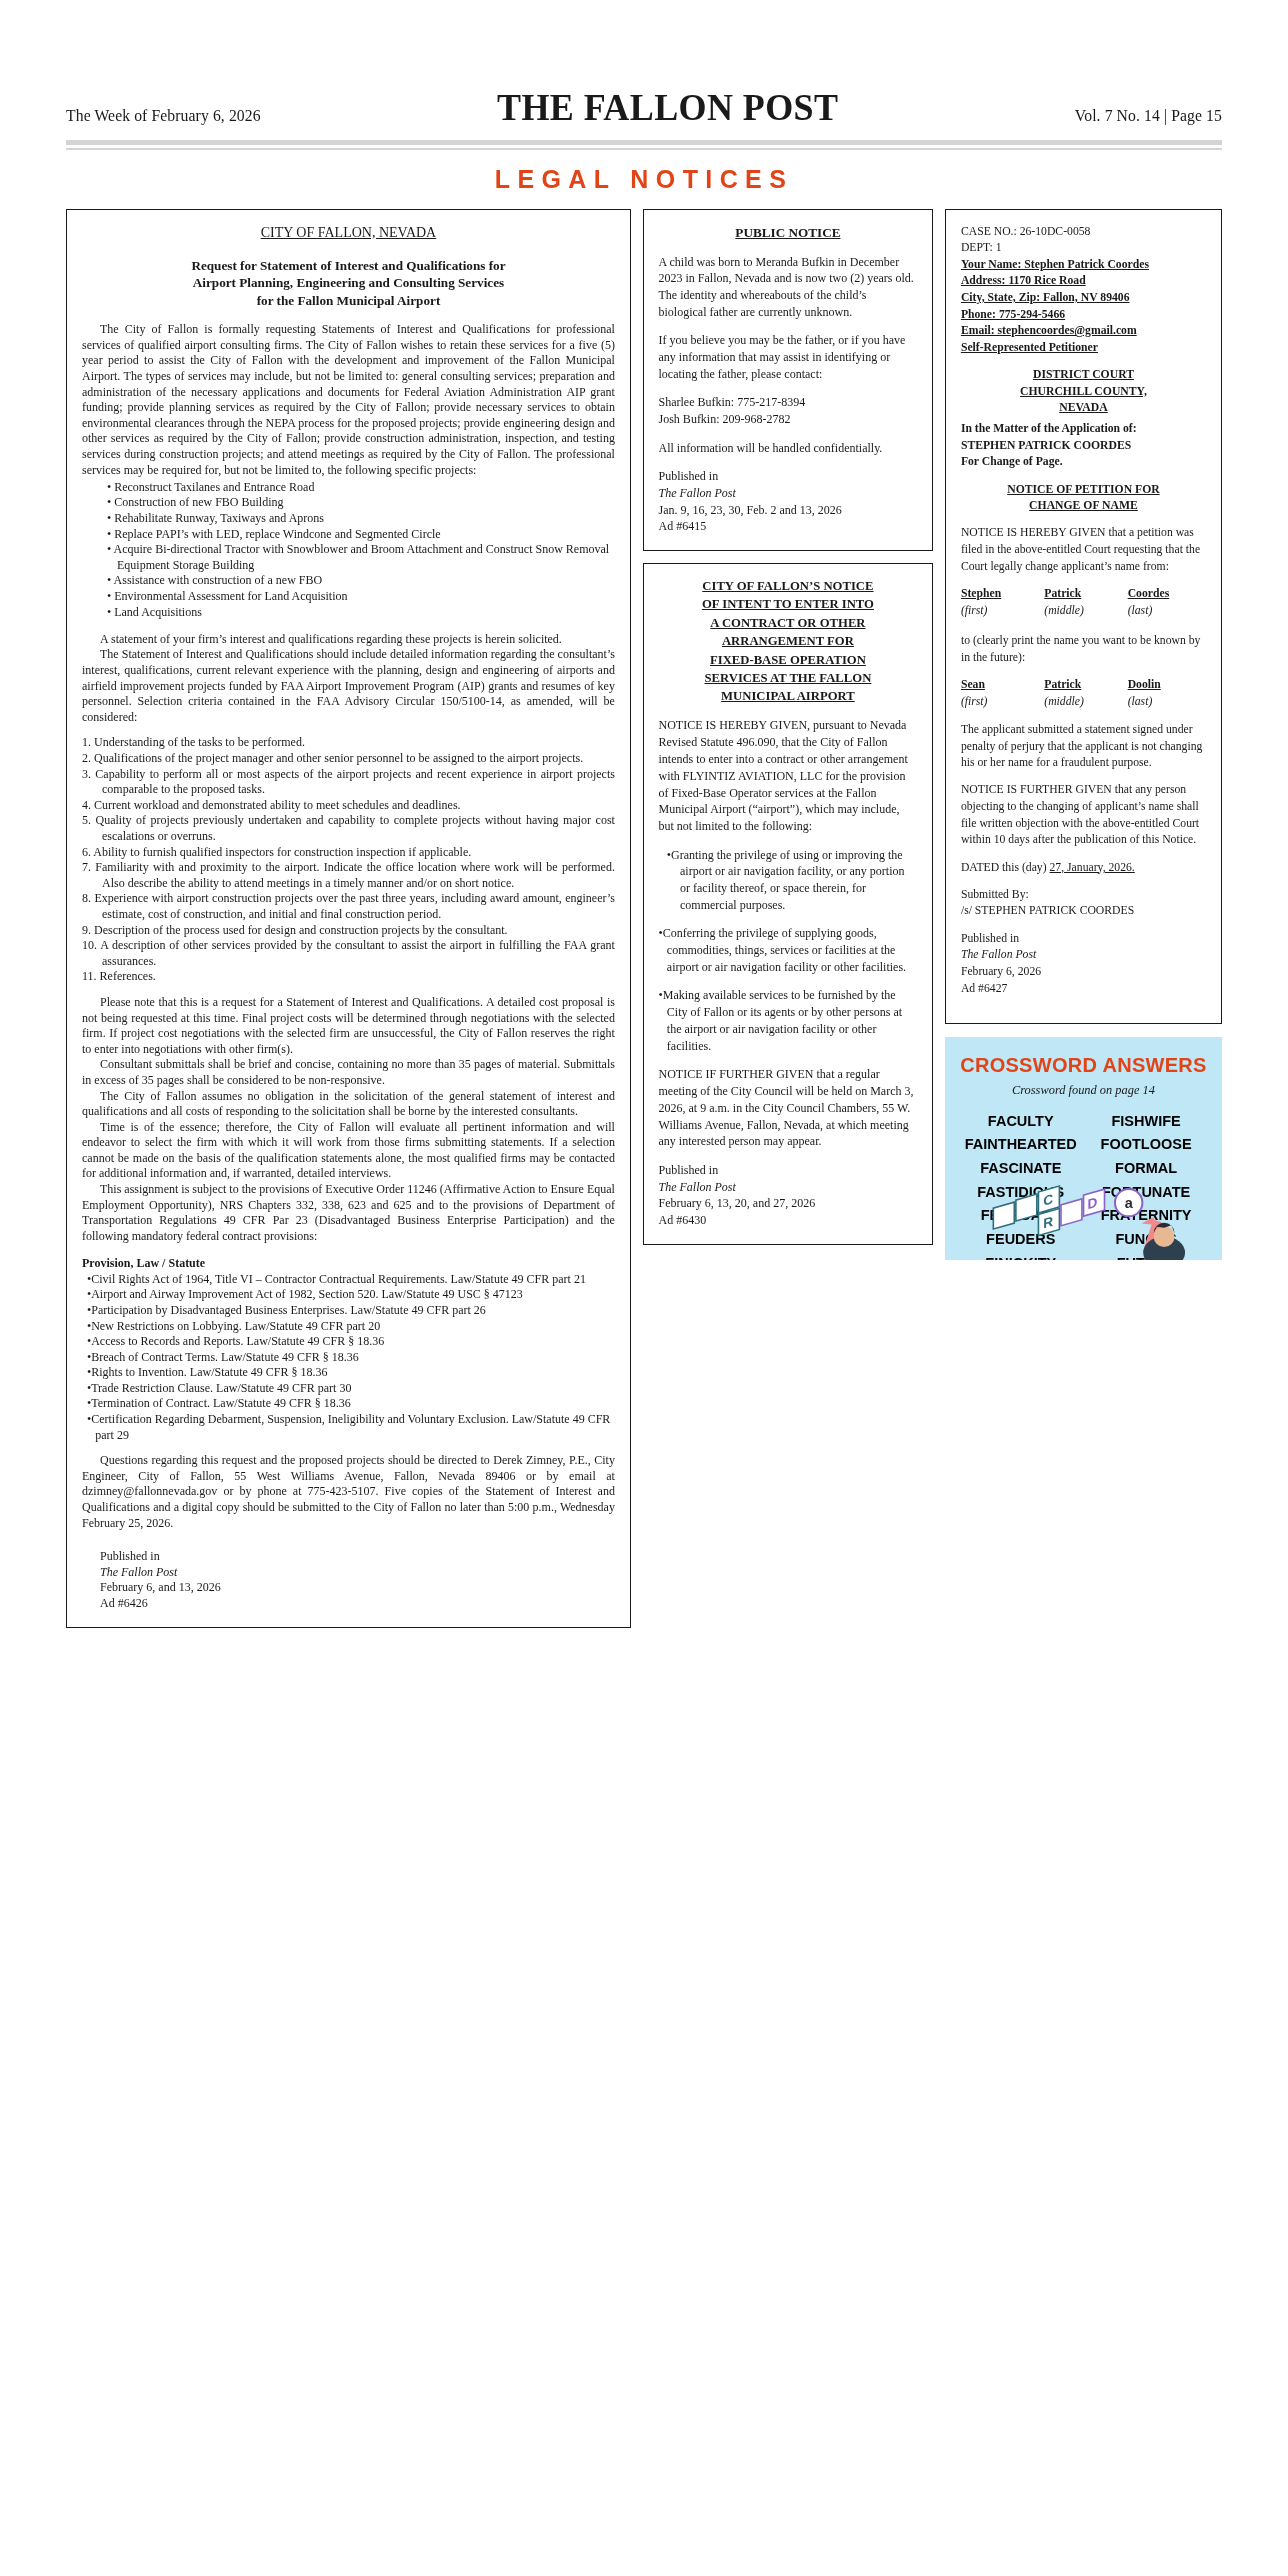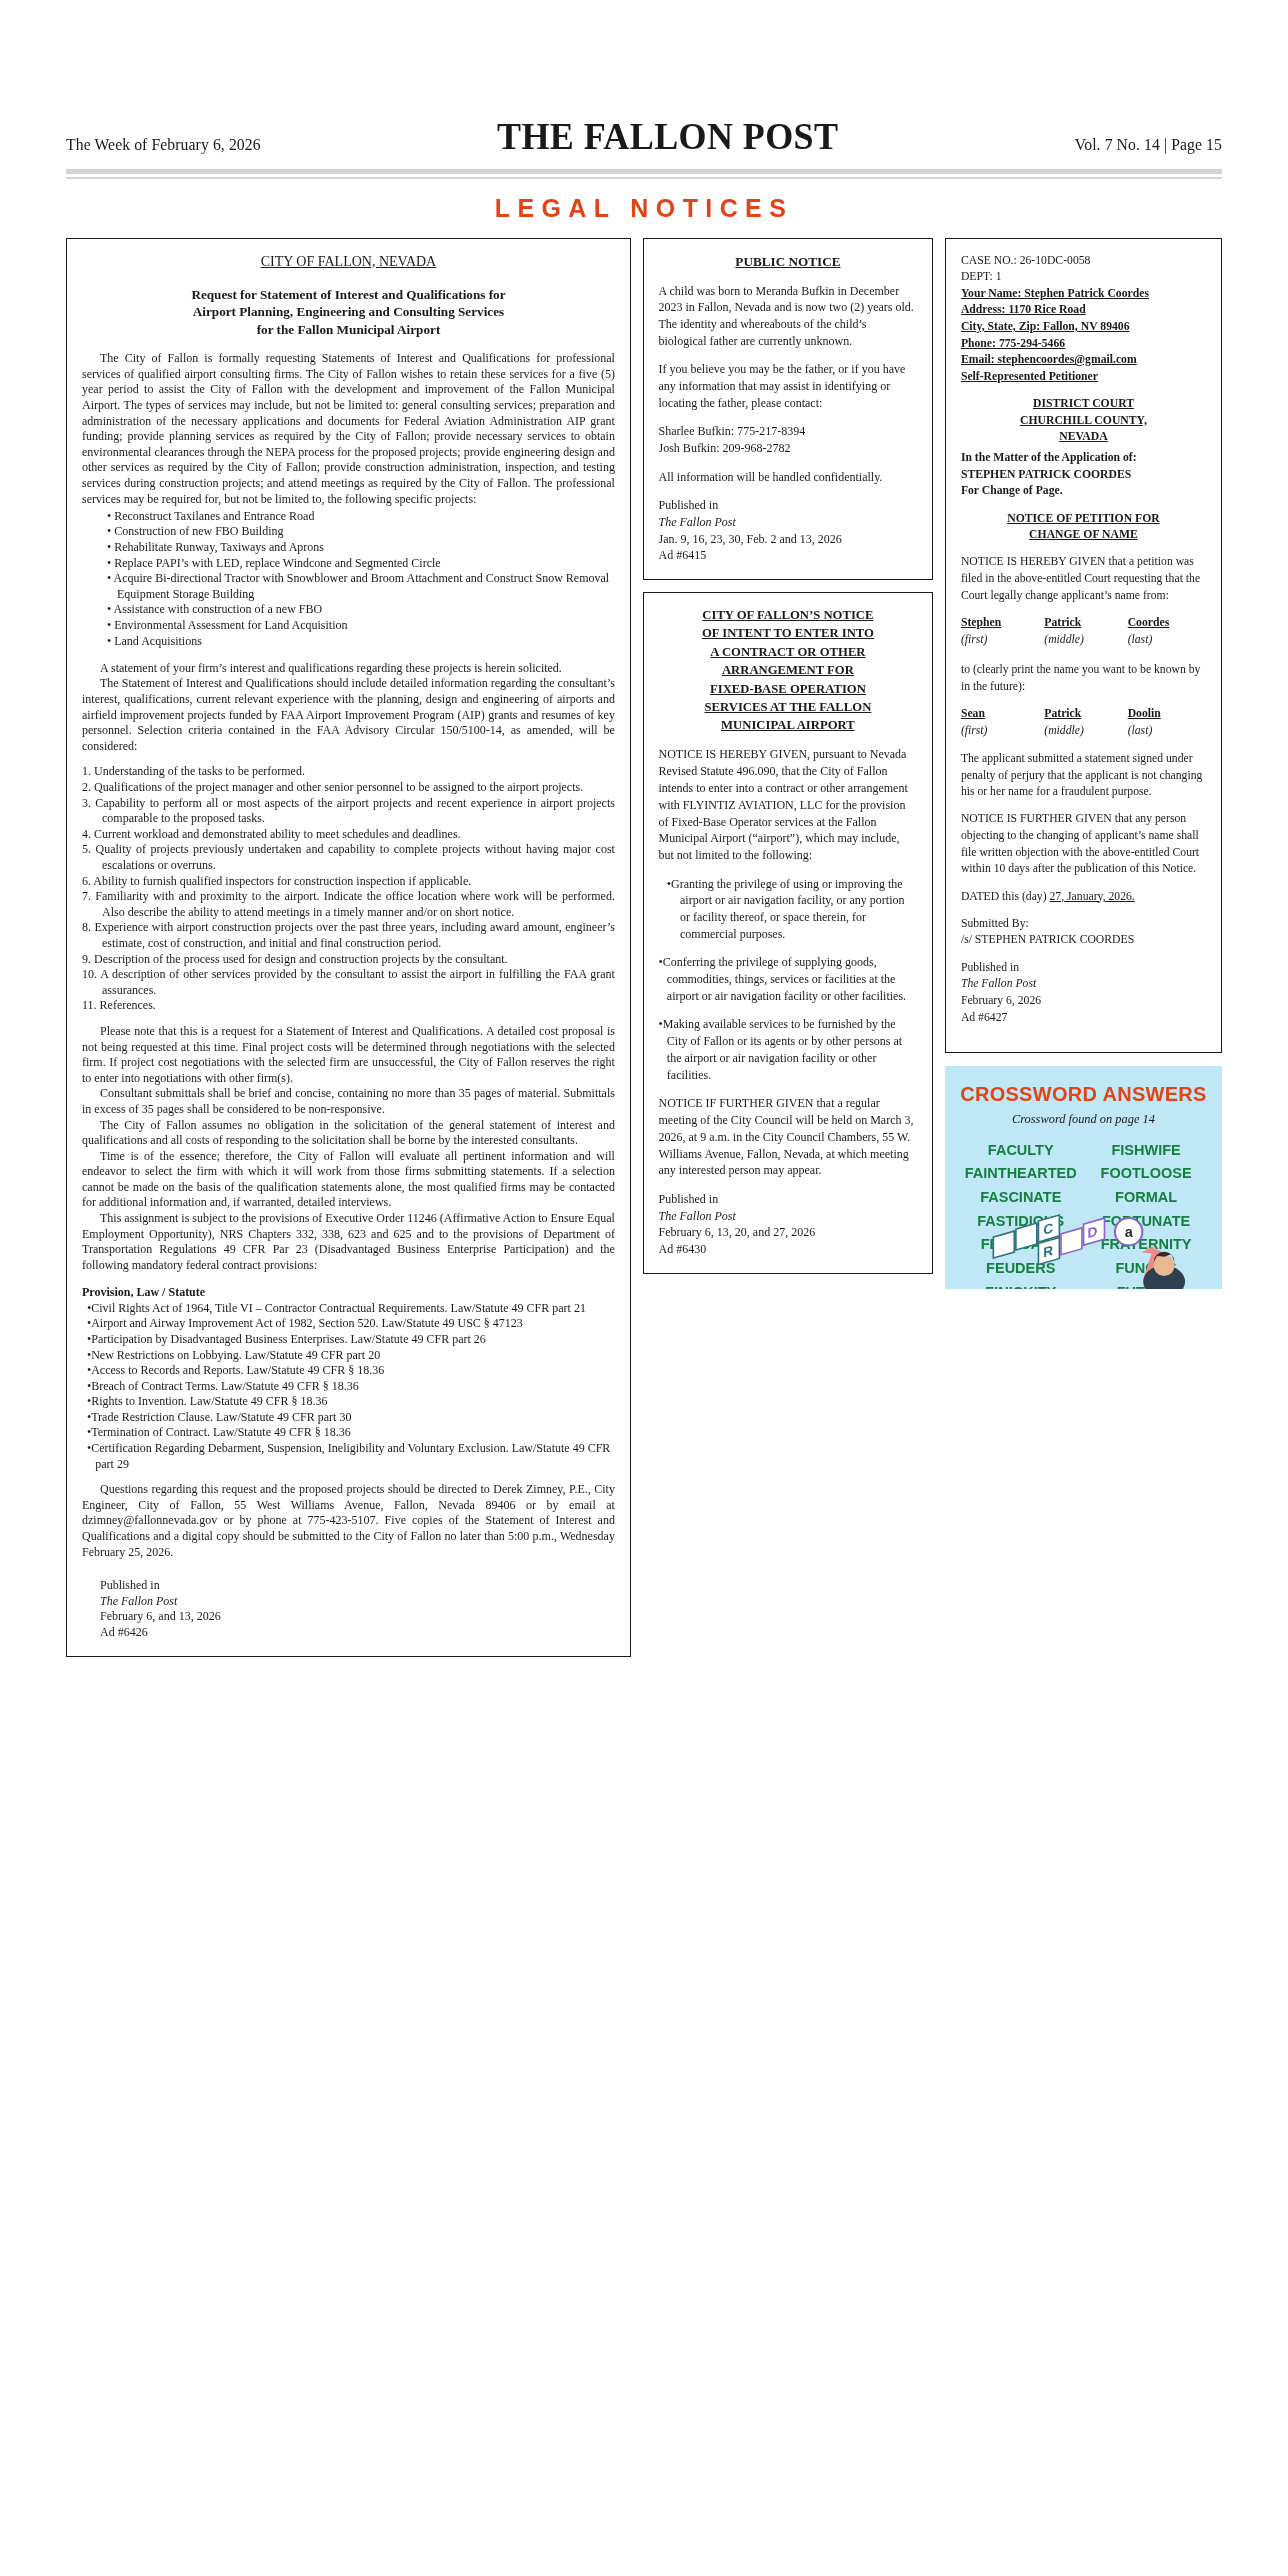--- a/index.html
+++ b/index.html
@@ -7,21 +7,21 @@
   body {
     width:1288px; height:2576px;
     background:#ffffff;
     font-family:"Liberation Serif", serif;
     color:#1a1a1a;
   }
   .page { position:relative; width:1288px; height:2576px; padding:0 66px; }
 
   
   .masthead { display:flex; align-items:flex-end; justify-content:flex-start;
-              padding-top:115px; }
+              padding-top:86px; }
   .mh-left, .mh-right { font-size:15.7px; letter-spacing:0.1px; white-space:nowrap;
                         font-family:"Liberation Serif", serif; padding-bottom:3.3px;}
   .mh-title { flex:1; text-align:center; font-size:36px; font-weight:bold;
               letter-spacing:0.4px; font-family:"Liberation Serif", serif;
               transform:scaleY(1.08); }
   .rule-wrap { margin-top:11.6px; }
   .rule-thick { height:5px; background:#d4d4d4; }
   .rule-thin  { height:2.5px; background:#d4d4d4; margin-top:3.3px; }
 
   .section-title { text-align:center; margin-top:15px; font-size:25px; font-weight:bold;
@@ -84,21 +84,21 @@
   .c3 .nmrow .nm { font-weight:bold; text-decoration:underline; }
   .c3 .nmrow .lbl { font-style:italic; }
 
   
   .xw { margin-top:13.2px; background:#bfe7f5; padding:16.5px 13.2px 0; position:relative;
         overflow:hidden; height:223px; }
   .xw-title { text-align:center; color:#e24417; font-weight:bold; font-size:20px;
               font-family:"Liberation Sans", sans-serif; letter-spacing:0.3px; }
   .xw-sub { text-align:center; font-style:italic; font-size:12.4px; margin-top:6.6px; }
   .xw-grid { display:flex; margin-top:11.6px; font-family:"Liberation Sans", sans-serif;
-             font-size:14.5px; font-weight:bold; color:#15803d; }
+             font-size:14.5px; font-weight:bold; color:#000000; }
   .xw-grid .cl { width:50%; text-align:center; line-height:1.63; }
   .xw-art { position:absolute; left:0; bottom:0; width:100%; height:76px; }
 
   
   .ad { margin-top:11.6px; height:504px; position:relative; overflow:hidden;
         background:linear-gradient(160deg,#4a5f63 0%,#32474c 38%,#20343a 70%,#16262b 100%); }
   .ad .rose { position:absolute; border-radius:50%;
               background:radial-gradient(circle at 35% 32%, #ffffff 0%, #f6f3ec 38%, #ded9cd 68%, #b9b4a6 100%);
               box-shadow:0 5px 21.5px rgba(0,0,0,.35); }
   .ad .leaf { position:absolute; border-radius:60% 10% 60% 10%;

